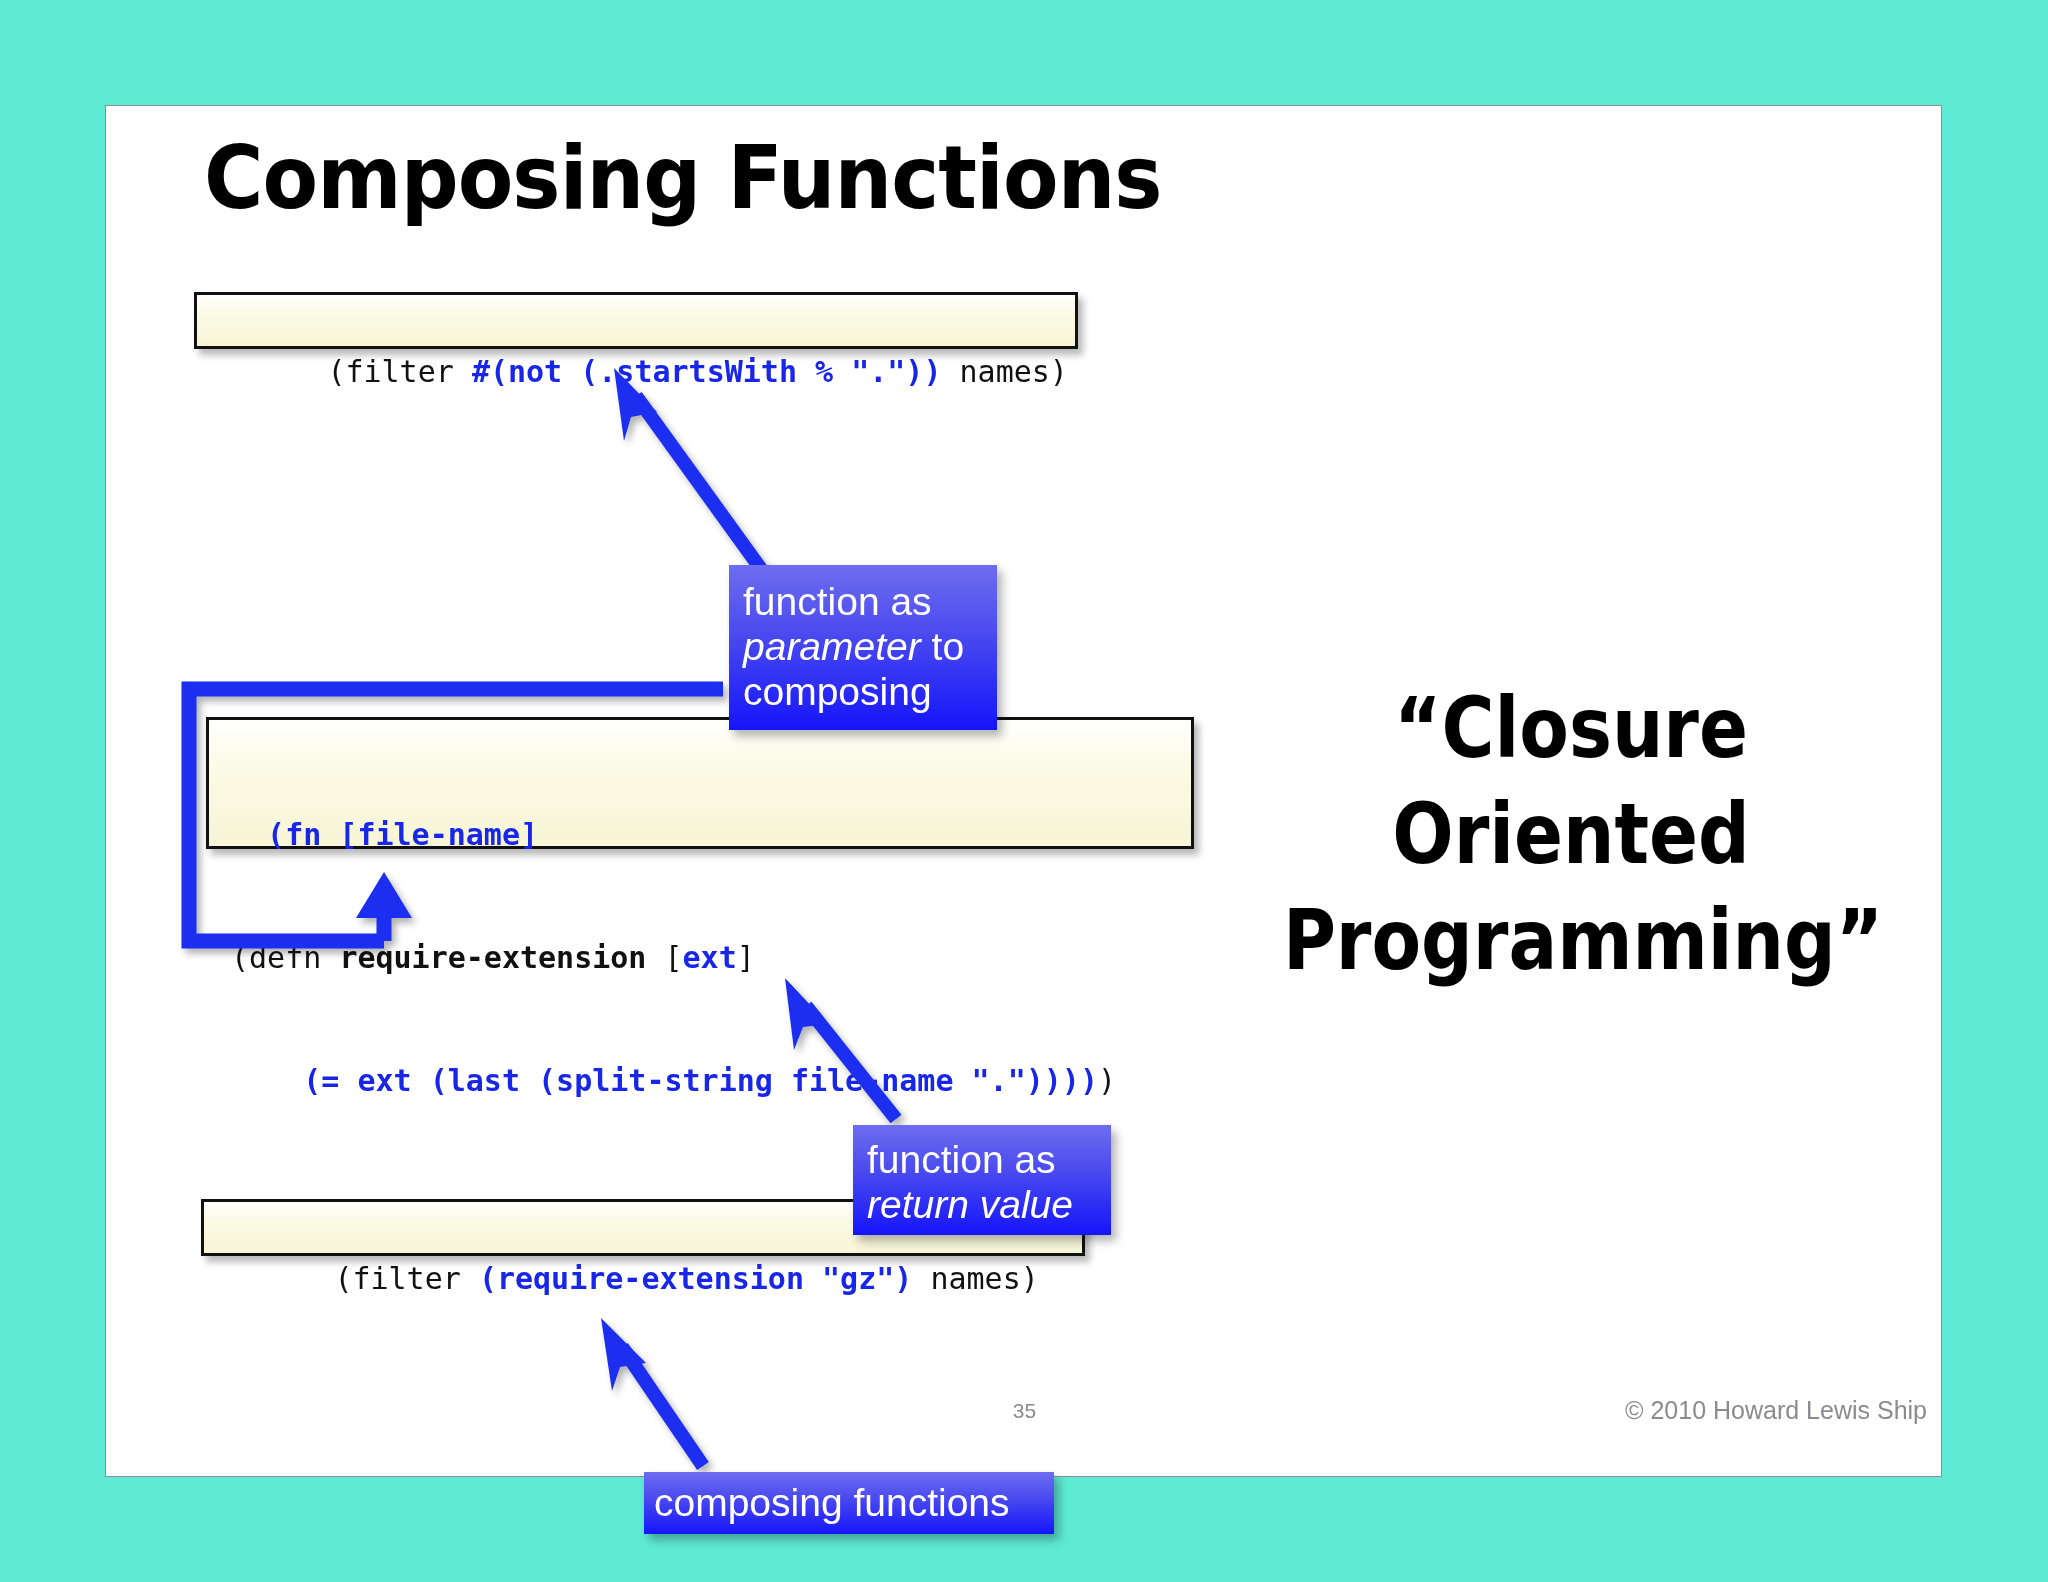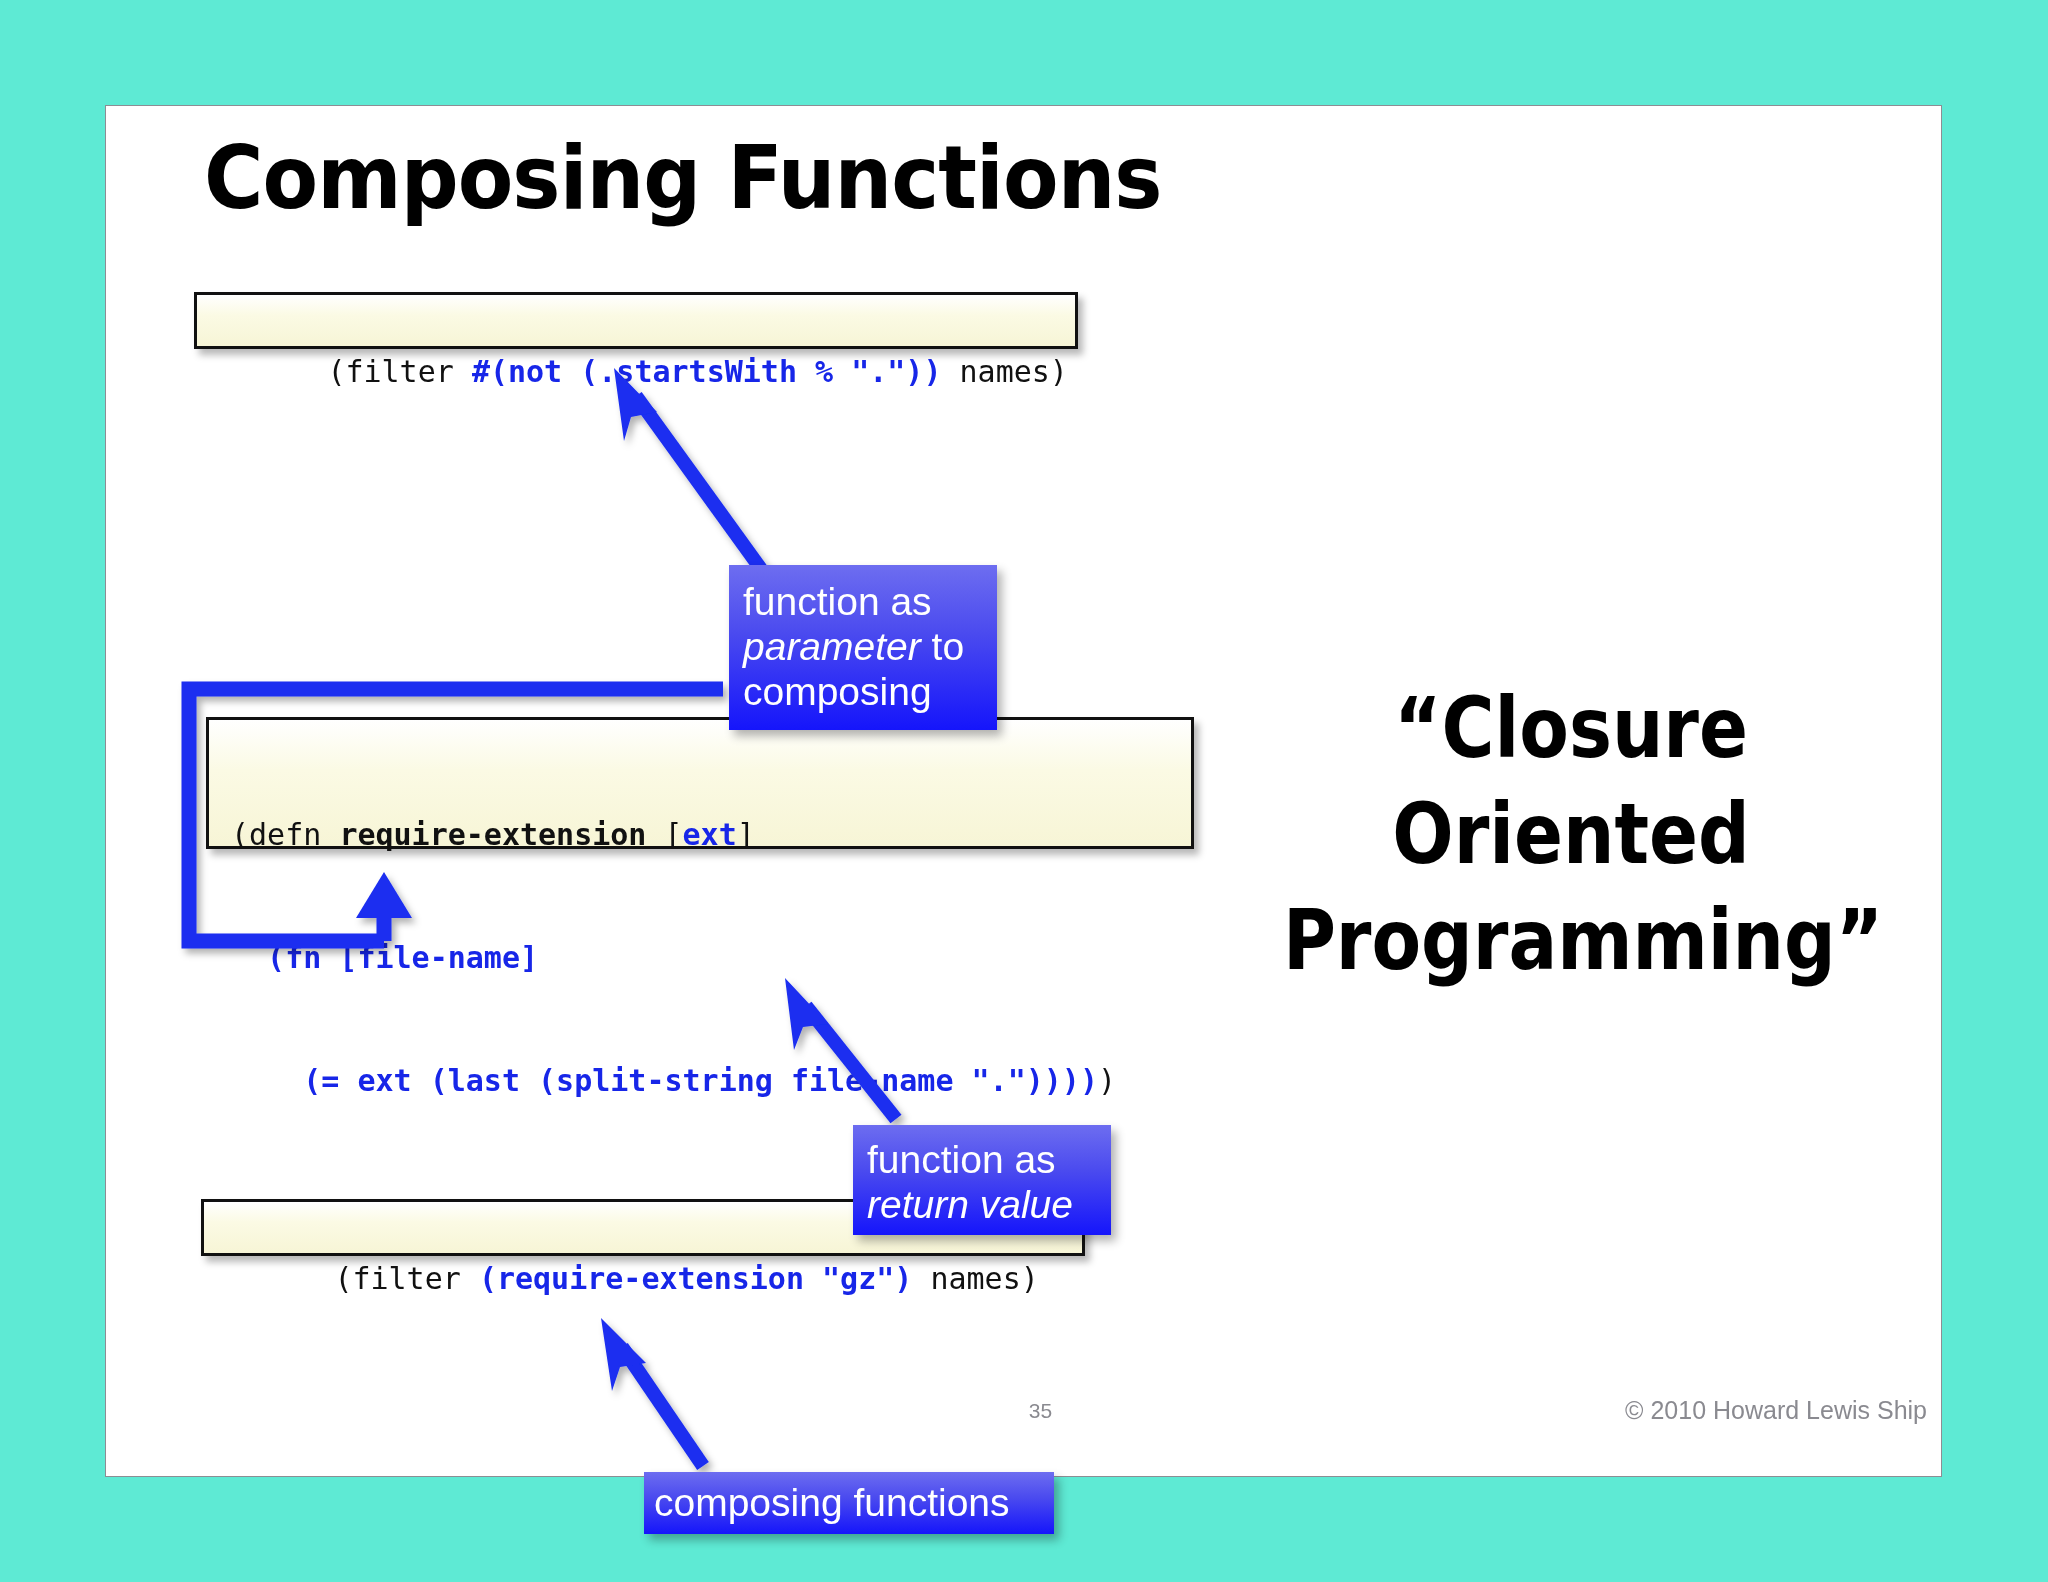--- a/index.html
+++ b/index.html
@@ -155,21 +155,21 @@
     font-size: 84px;
     line-height: 1.26;
     color: #000000;
     transform: scaleX(0.86);
     transform-origin: center top;
   }
 
   
   #footer-page {
     position: absolute;
-    left: 16px;
+    left: 0;
     top: 1293px;
     width: 1837px;
     text-align: center;
     font-size: 21px;
     color: #8a8a90;
     font-family: "Liberation Sans", sans-serif;
   }
   #footer-copyright {
     position: absolute;
     right: 14px;
@@ -186,22 +186,22 @@
 <div id="slide-root">
   <div id="slide">
 
     <div id="slide-title">Composing Functions</div>
 
     <div class="code-box" id="code-box-1">
       <span><span class="blk">(filter </span><span class="blue">#(not (.startsWith % "."))</span><span class="blk"> names)</span></span>
     </div>
 
     <div class="code-box" id="code-box-2">
+      <div><span class="blue">  (fn [file-name]</span></div>
       <div><span class="blk">(defn </span><span class="blkb">require-extension</span><span class="blk"> [</span><span class="blue">ext</span><span class="blk">]</span></div>
-      <div><span class="blue">  (fn [file-name]</span></div>
       <div><span class="blue">    (= ext (last (split-string file-name "."))))</span><span class="blk">)</span></div>
     </div>
 
     <div class="code-box" id="code-box-3">
       <span><span class="blk">(filter </span><span class="blue">(require-extension "gz")</span><span class="blk"> names)</span></span>
     </div>
 
     <svg id="overlay" viewBox="0 0 1837 1372">
       <defs>
         <filter id="dropshadow" x="-40%" y="-40%" width="200%" height="200%">

